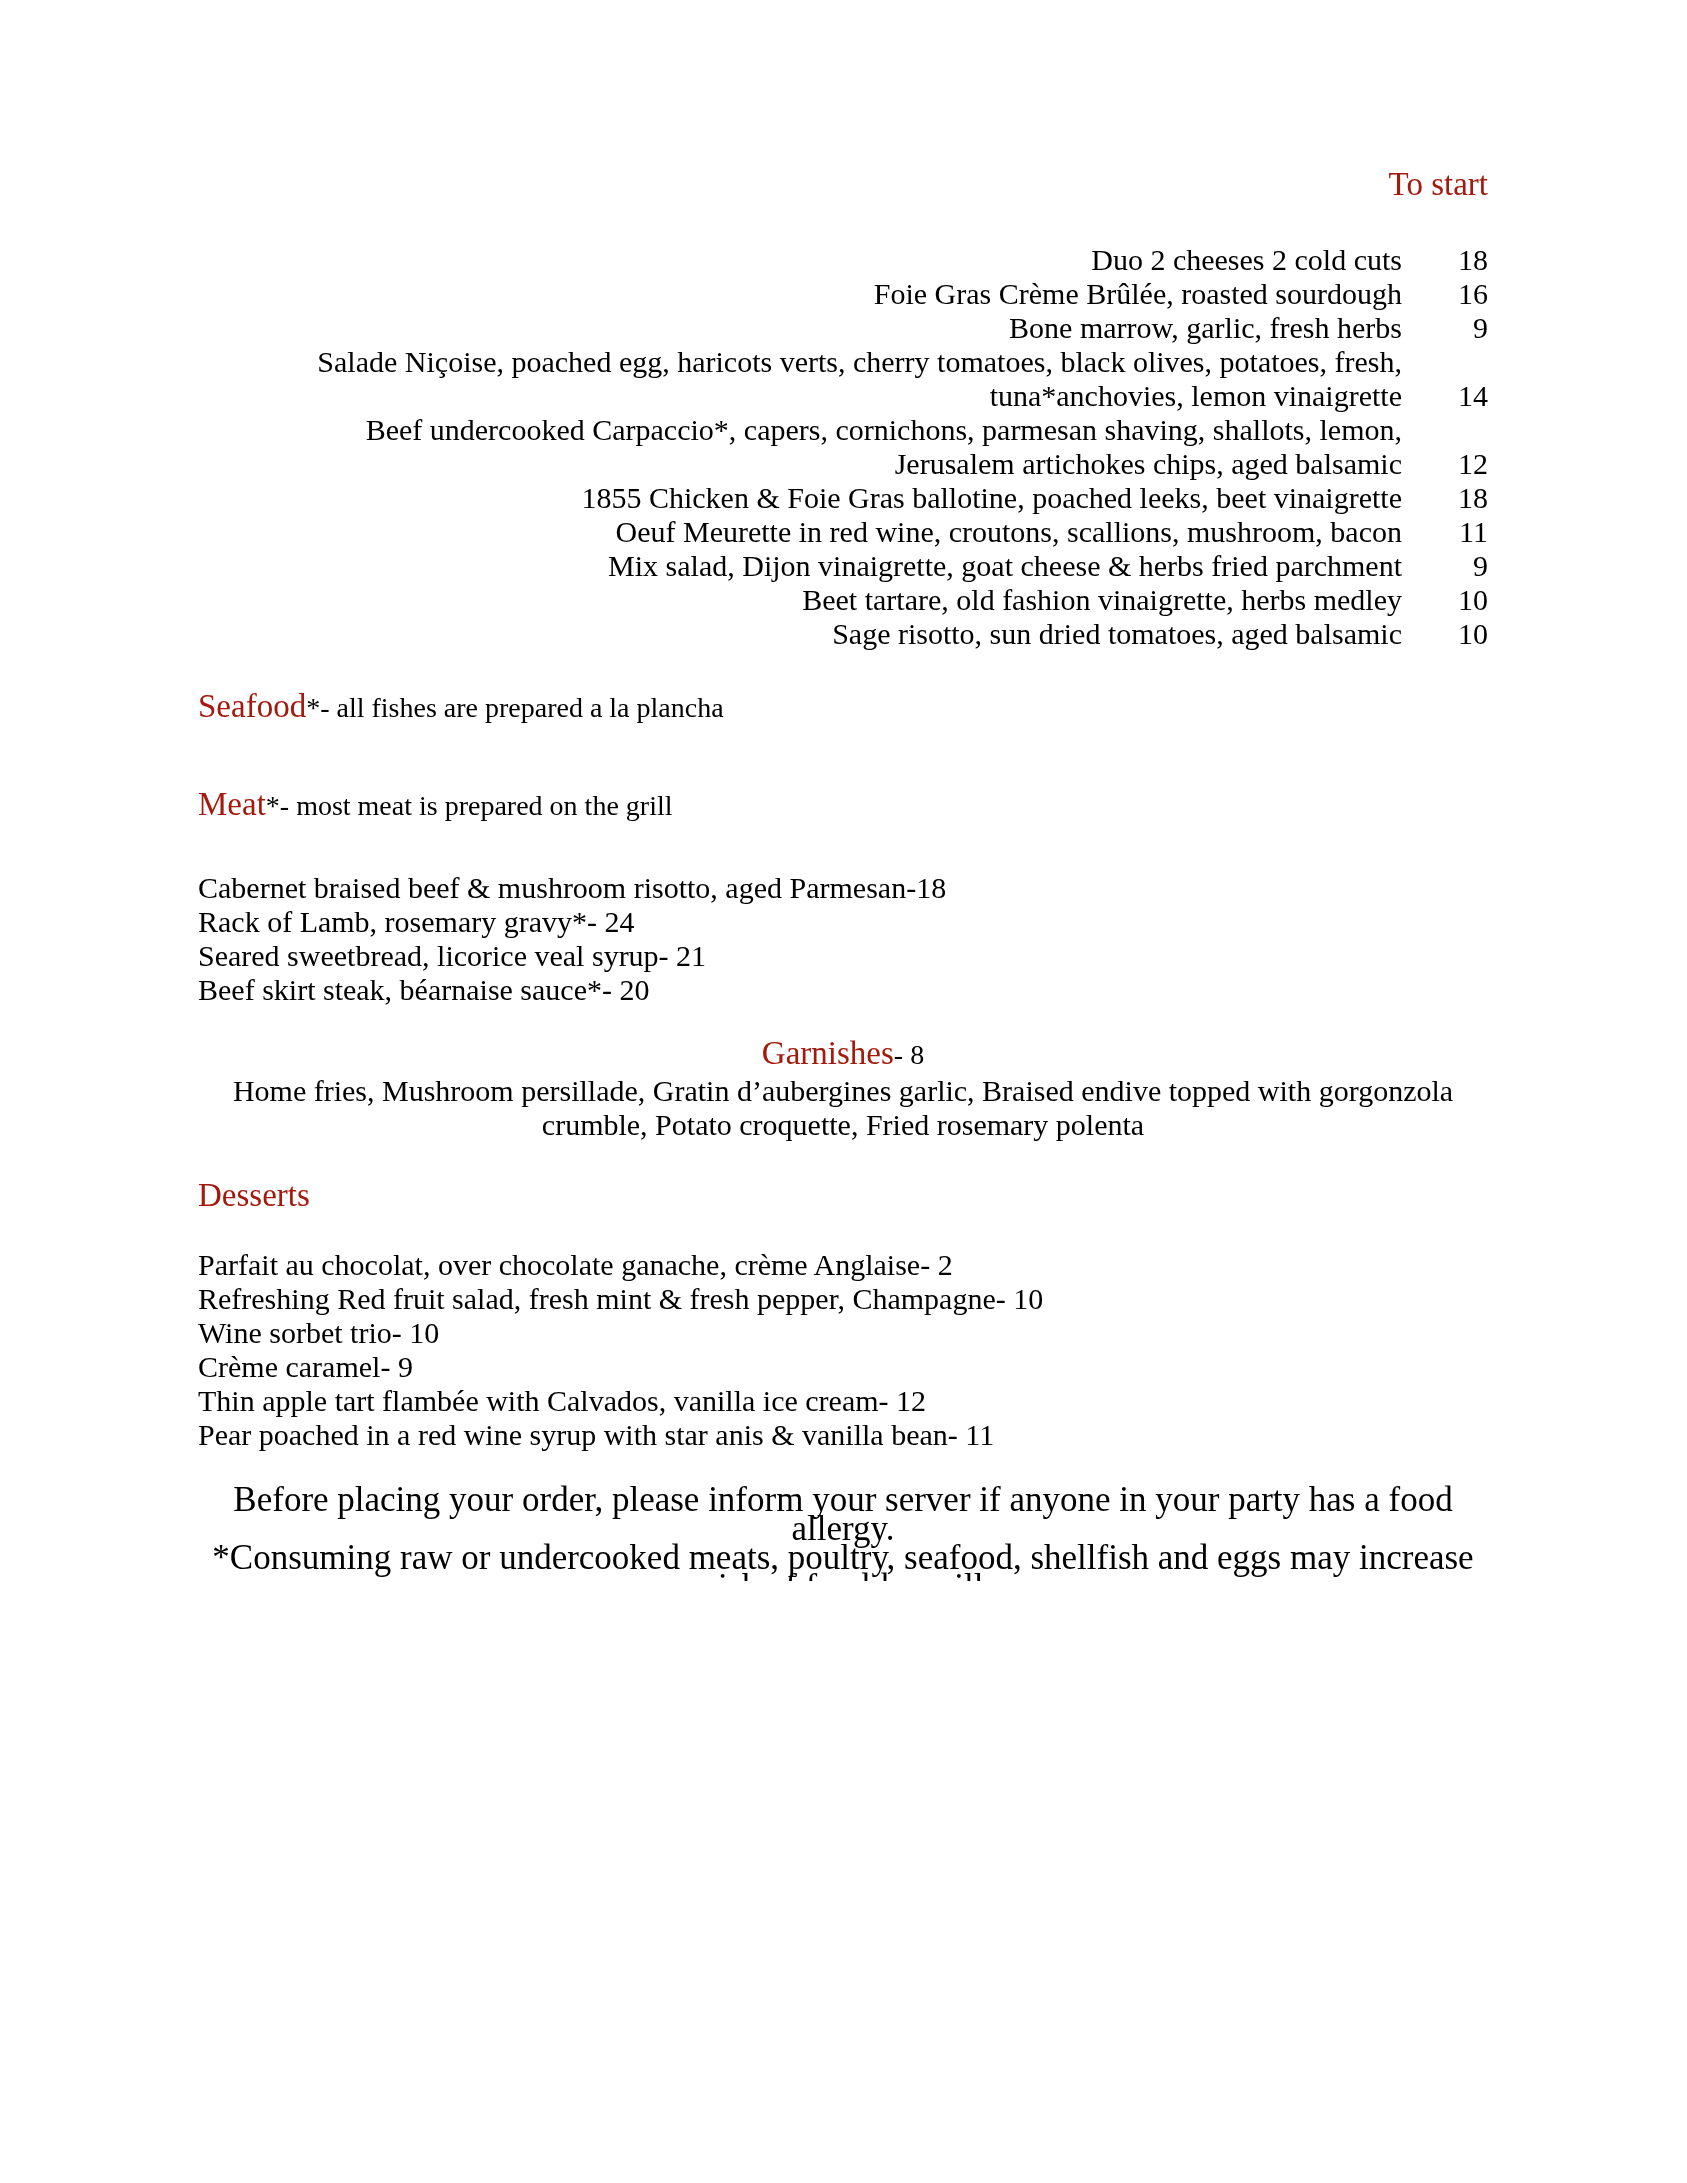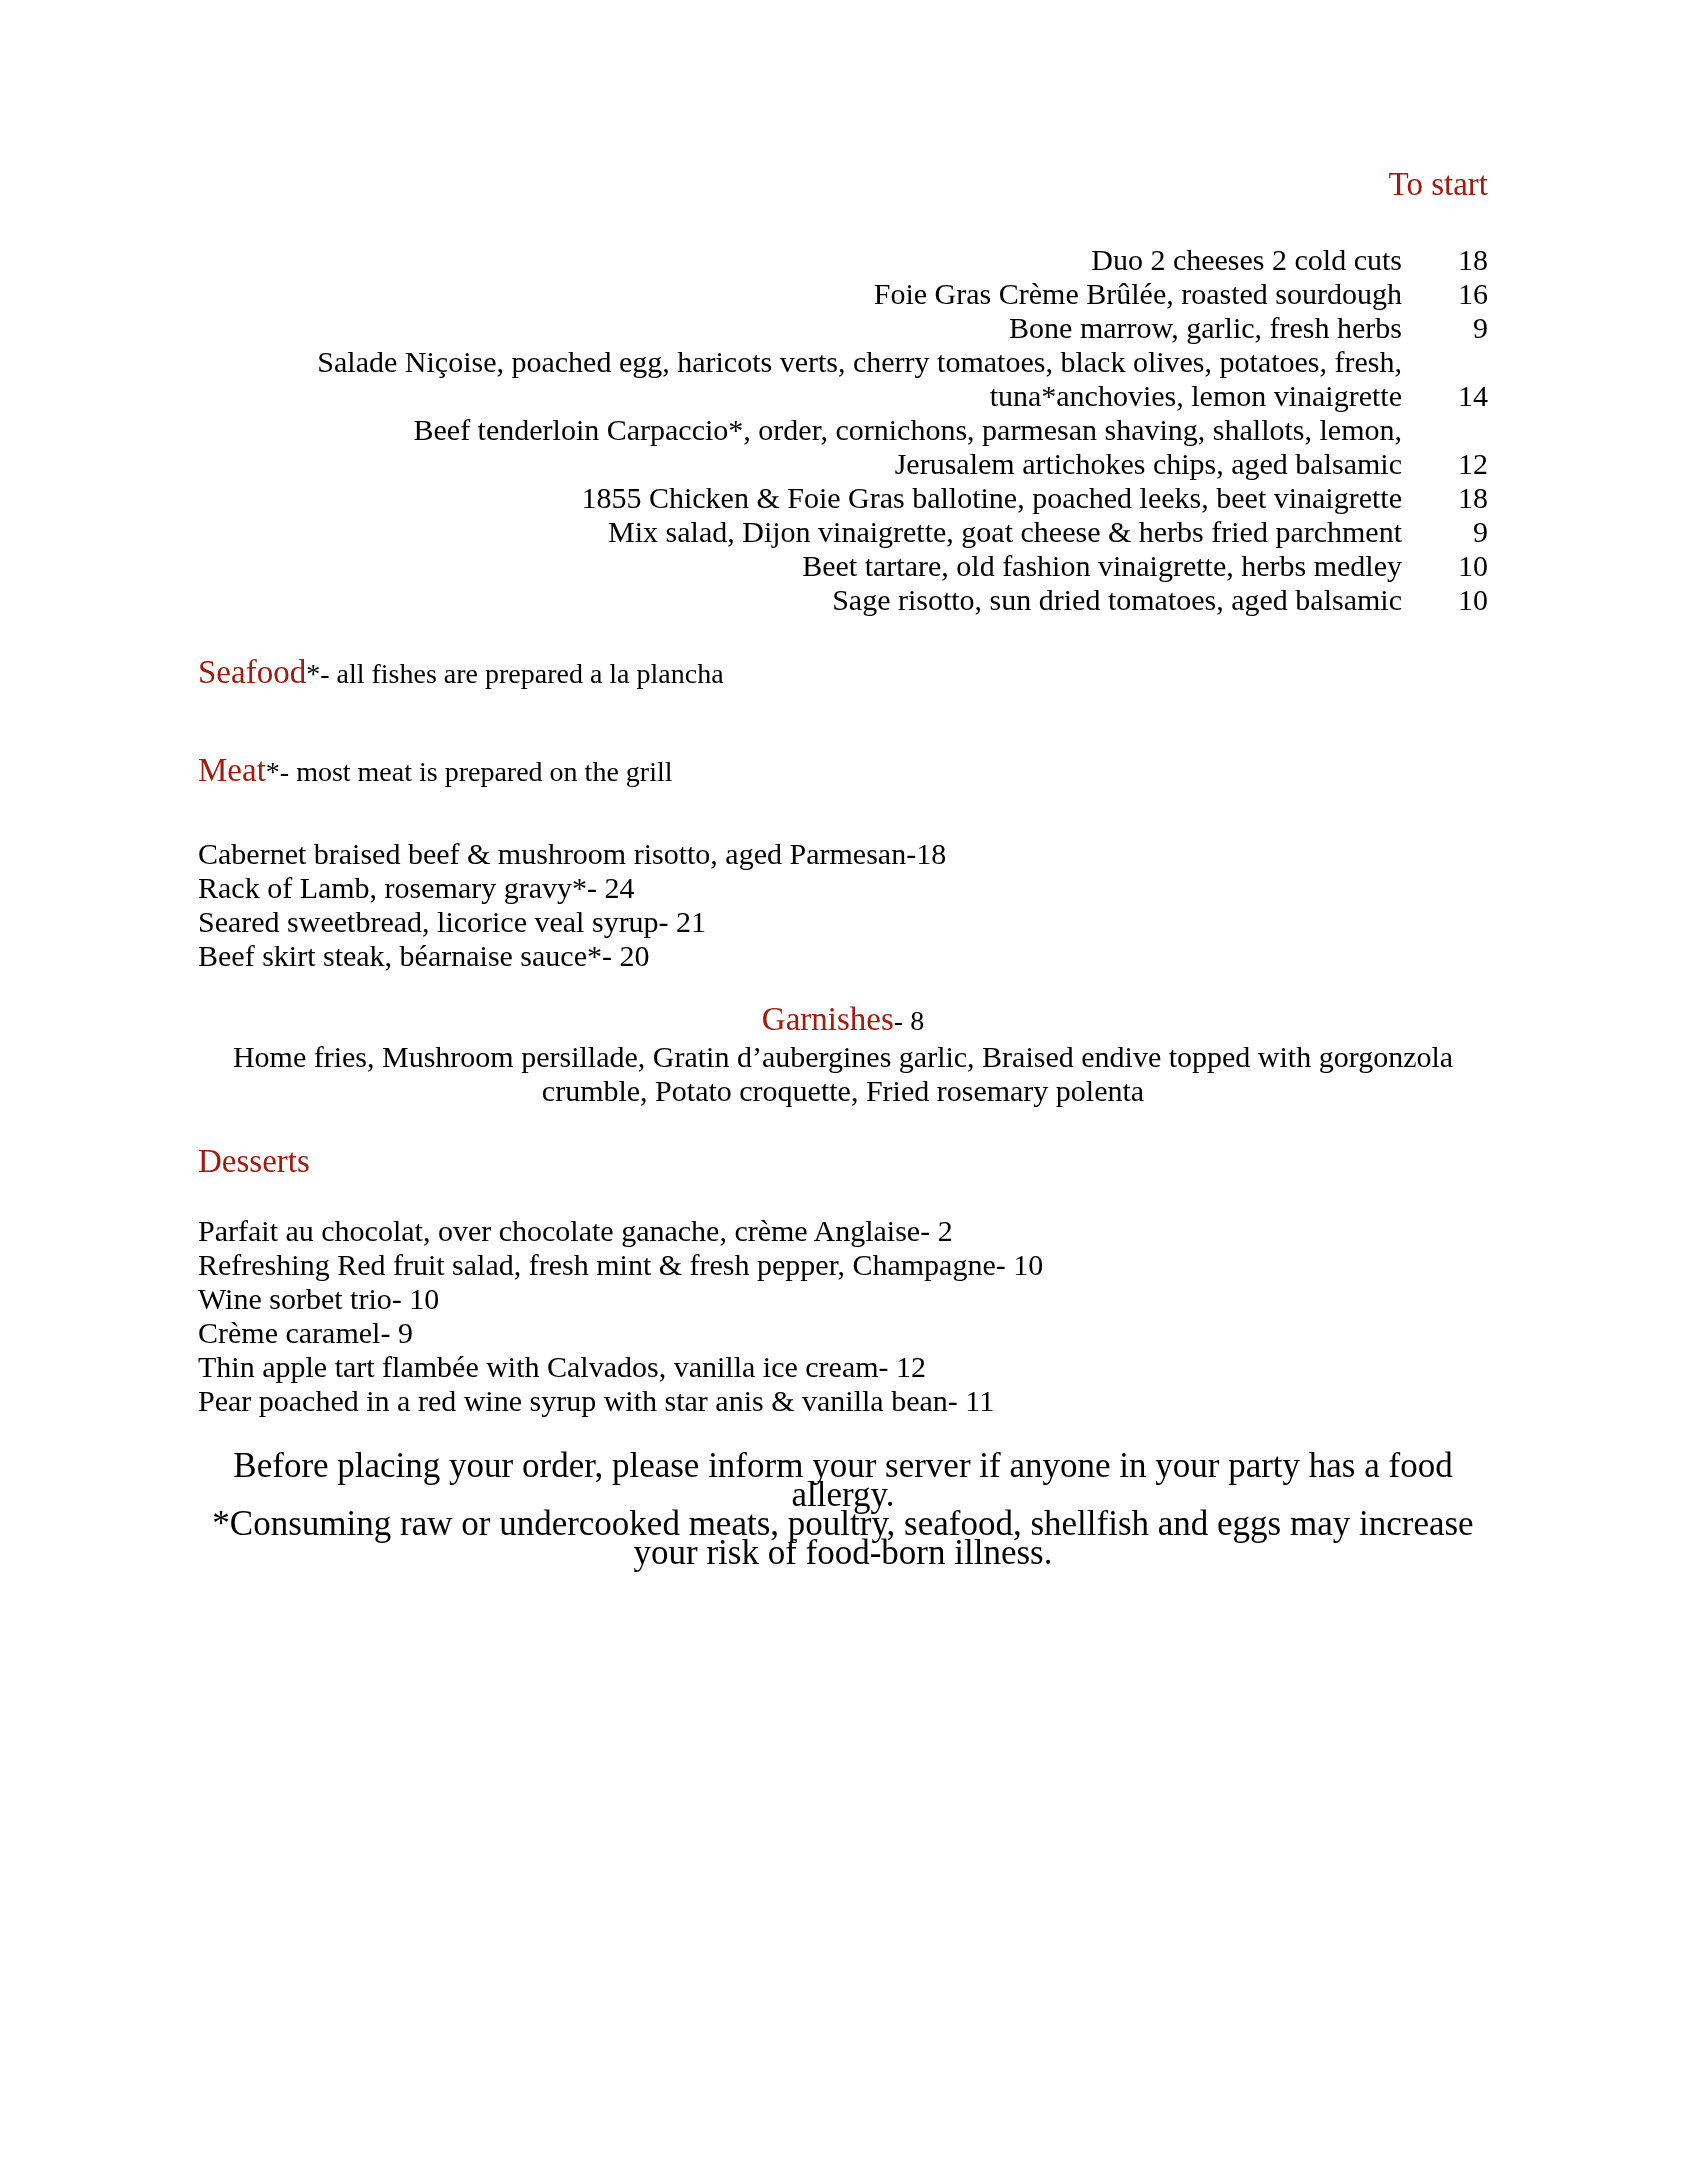--- a/index.html
+++ b/index.html
@@ -68,30 +68,36 @@
       </div>
       <div class="row">
         <div class="dish">
           <div>Salade Niçoise, poached egg, haricots verts, cherry tomatoes, black olives, potatoes, fresh,</div>
           <div>tuna*anchovies, lemon vinaigrette</div>
         </div>
         <div class="price">14</div>
       </div>
       <div class="row">
         <div class="dish">
-          <div>Beef tenderloin Carpaccio*, order, cornichons, parmesan shaving, shallots, lemon,</div>
+          <div>Beef undercooked Carpaccio*, capers, cornichons, parmesan shaving, shallots, lemon,</div>
           <div>Jerusalem artichokes chips, aged balsamic</div>
         </div>
         <div class="price">12</div>
       </div>
       <div class="row">
         <div class="dish">
           <div>1855 Chicken &amp; Foie Gras ballotine, poached leeks, beet vinaigrette</div>
         </div>
         <div class="price">18</div>
+      </div>
+      <div class="row">
+        <div class="dish">
+          <div>Oeuf Meurette in red wine, croutons, scallions, mushroom, bacon</div>
+        </div>
+        <div class="price">11</div>
       </div>
       <div class="row">
         <div class="dish">
           <div>Mix salad, Dijon vinaigrette, goat cheese &amp; herbs fried parchment</div>
         </div>
         <div class="price">9</div>
       </div>
       <div class="row">
         <div class="dish">
           <div>Beet tartare, old fashion vinaigrette, herbs medley</div>

